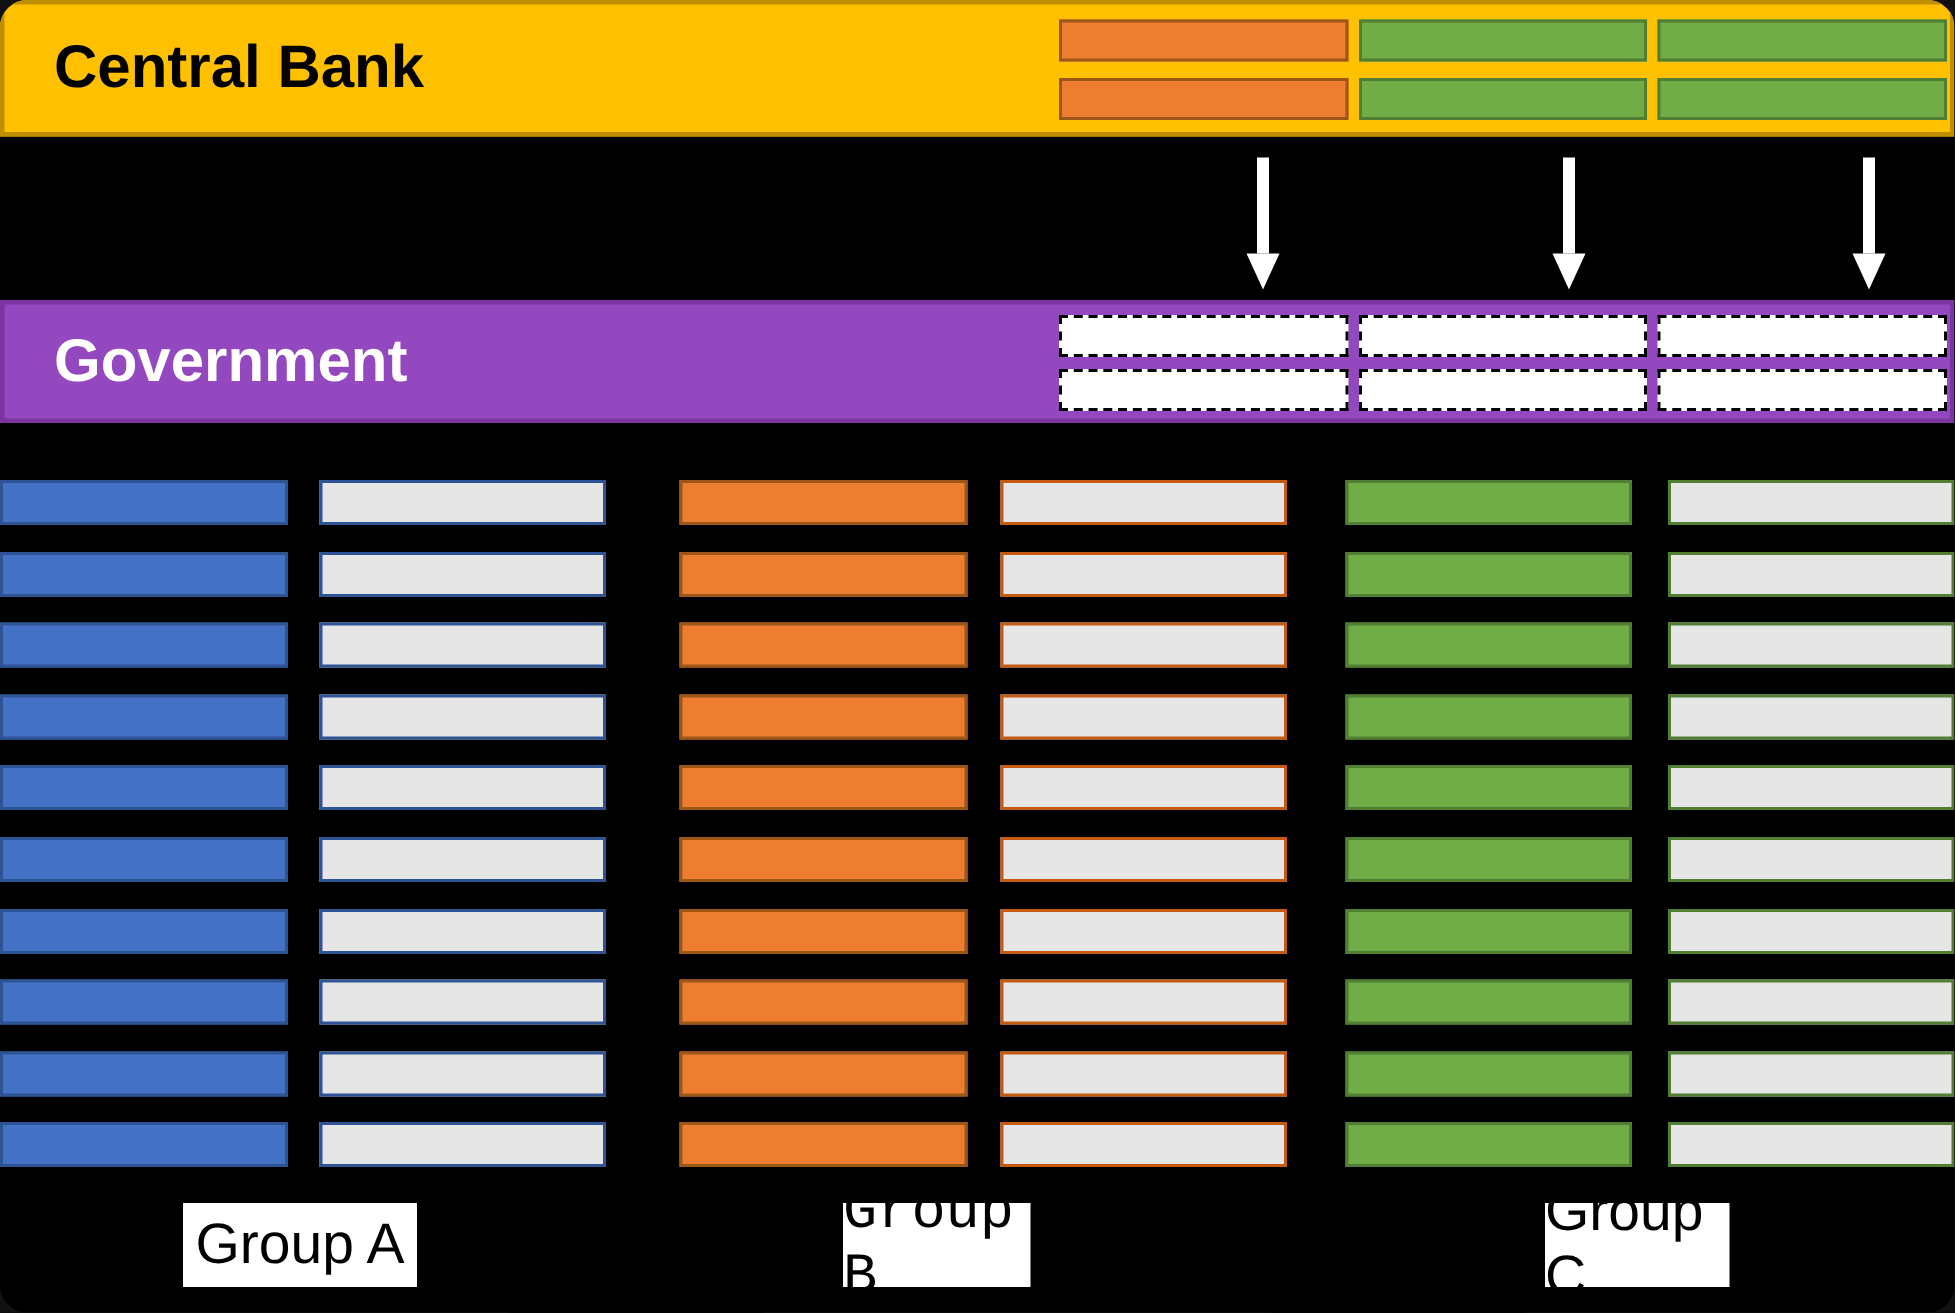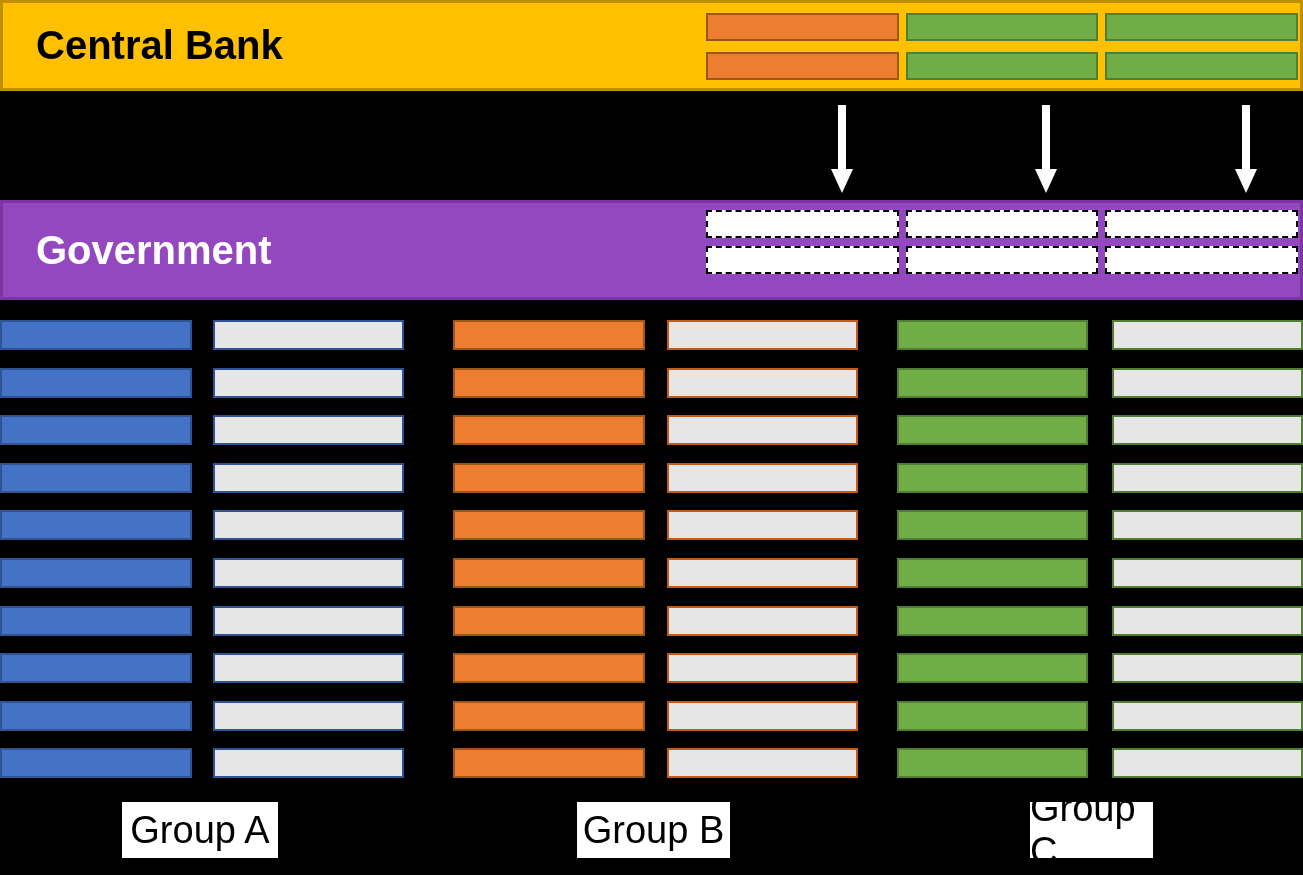--- a/index.html
+++ b/index.html
@@ -9,25 +9,26 @@
     --blue:#4472C4; --blue-border:#2F5496;
     --orange:#ED7D31; --orange-border:#9C5716; --orange-outline:#C55A11;
     --green:#70AD47; --green-border:#507E32;
     --gray:#E7E6E6; --white:#FFFFFF; --black:#000000;
   }
   html,body{margin:0;padding:0;background:#111;}
   .canvas{
     position:relative; width:1303px; height:875px;
     background:var(--background); overflow:hidden;
     font-family:"Liberation Sans", sans-serif;
+    border-radius:18px;
   }
   
   .banner{position:absolute; left:0; width:1303px; box-sizing:border-box;}
   .banner.central-bank{top:0; height:91px; background:var(--gold); border:3px solid var(--gold-border);}
-  .banner.government{top:200px; height:100px; background:var(--purple); border:3px solid var(--purple-border);}
+  .banner.government{top:200px; height:82px; background:var(--purple); border:3px solid var(--purple-border);}
   .banner-title{
     position:absolute; left:33px; top:0; bottom:0;
     display:flex; align-items:center;
     font-size:40px; font-weight:bold; color:var(--black); letter-spacing:0px;
   }
   .banner.government .banner-title{color:var(--white);}
   
   .mini-grid{
     position:absolute; left:703px; width:592px;
     display:grid; grid-template-columns:repeat(3,1fr);
@@ -155,21 +156,21 @@
           <div class="bar gray-orange"></div>
           <div class="bar gray-orange"></div>
           <div class="bar gray-orange"></div>
           <div class="bar gray-orange"></div>
           <div class="bar gray-orange"></div>
           <div class="bar gray-orange"></div>
           <div class="bar gray-orange"></div>
           <div class="bar gray-orange"></div>
           <div class="bar gray-orange"></div>
         </div>
-        <div class="group-label-box" style="left: 577px; width: 153px;">
+        <div class="group-label-box" style="left: 562px; width: 125px; font-family: Liberation Mono, monospace;">
           <span>Group B</span>
         </div>
       </div>
       <div>
         <div class="bar-col" style="left: 897px; width: 191px;">
           <div class="bar green"></div>
           <div class="bar green"></div>
           <div class="bar green"></div>
           <div class="bar green"></div>
           <div class="bar green"></div>

